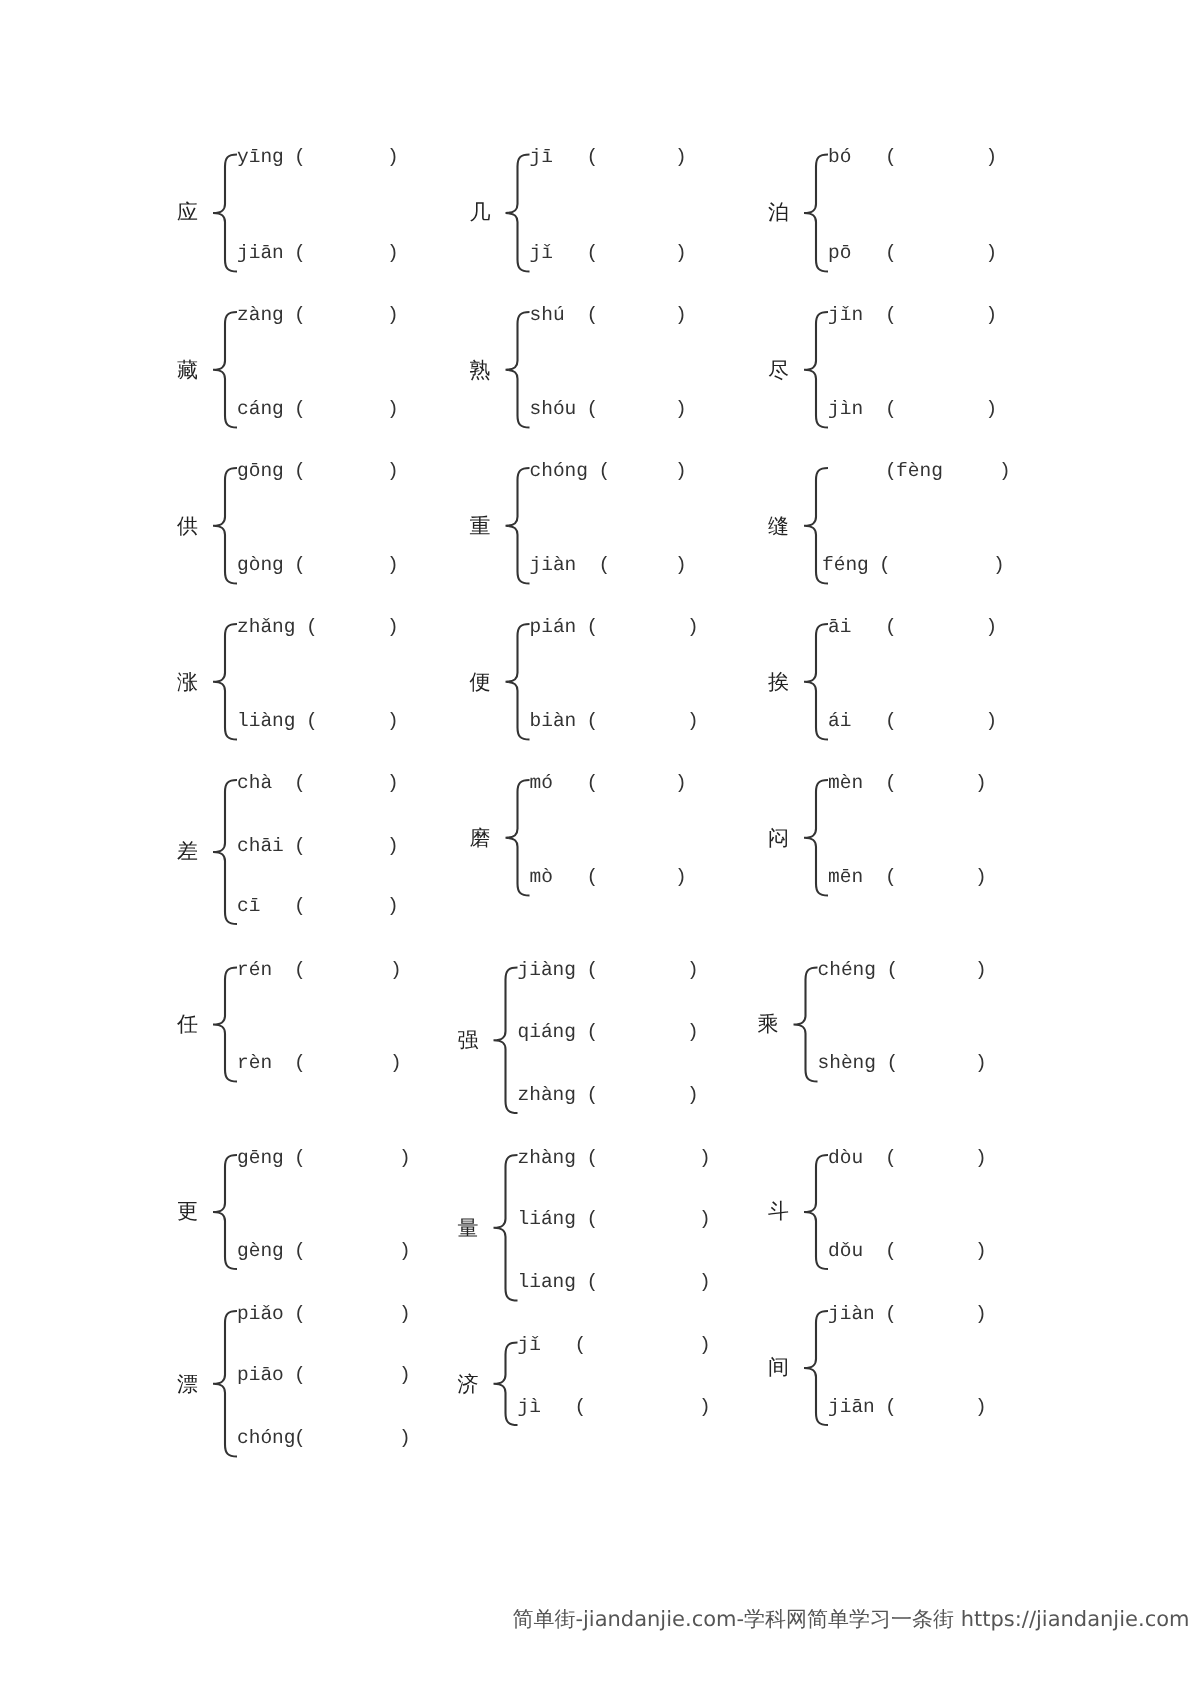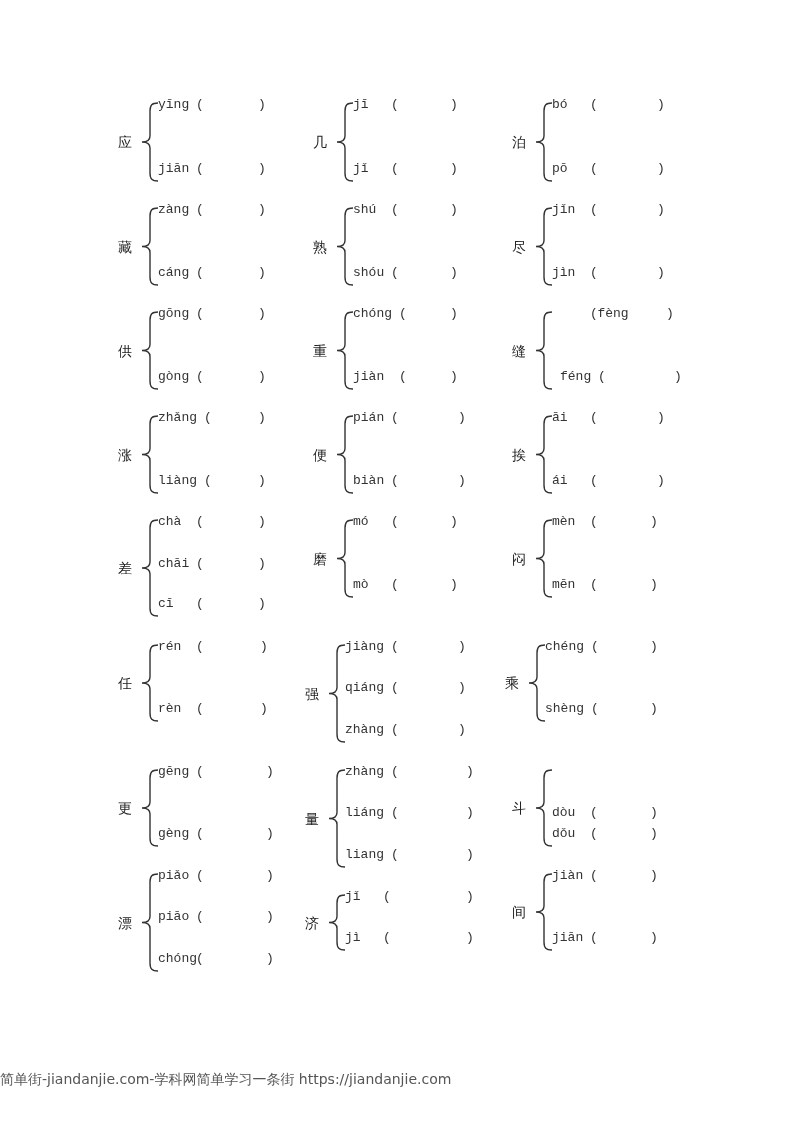--- a/index.html
+++ b/index.html
@@ -7,21 +7,21 @@
          font-family: "DejaVu Serif", "Liberation Serif", serif; color: #333; }
   .group { position: absolute; }
   .char { position: absolute; font-size: 14px; color: #222; line-height: 16px; }
   .brace { position: absolute; }
   .reading { position: absolute; font-family: "Liberation Mono", "DejaVu Sans Mono", monospace;
              font-size: 13px; color: #333; white-space: pre; line-height: 16px; }
   .reading .py { display: inline-block; }
   .reading .paren-open { position: absolute; }
   .reading .paren-close { position: absolute; }
   .answer-blank { position: absolute; height: 16px; }
-  .footer { position: absolute; top: 1071px; left: 0; width: 793px; text-align: left;
+  .footer { position: absolute; top: 1071px; left: 0; width: 793px; text-align: right;
             font-family: "DejaVu Sans", "Liberation Sans", sans-serif; font-size: 14px; color: #555; }
 </style>
 </head>
 <body>
 
 <div id="sheet">
     <div class="group">
       <div class="char" style="left: 118px; top: 134px;">应</div>
       <svg class="brace" width="22" height="82" style="left: 140px; top: 101px;">
         <path d="M18,2 C12,2 10,4 10,10 L10,35 C10,39 8,41 2,41 C8,41 10,43 10,47 L10,72 C10,78 12,80 18,80" fill="none" stroke="#333" stroke-width="1.4"></path>
@@ -84,21 +84,21 @@
       </svg>
       <div class="reading" style="left: 353px; top: 306px; width: 105px;"><span class="py">chóng</span><span class="paren-open" style="left: 46px;">(</span><span class="answer-blank" style="left: 56px; width: 41px;"></span><span class="paren-close" style="left: 97px;">)</span></div>
       <div class="reading" style="left: 353px; top: 369px; width: 105px;"><span class="py">jiàn</span><span class="paren-open" style="left: 46px;">(</span><span class="answer-blank" style="left: 56px; width: 41px;"></span><span class="paren-close" style="left: 97px;">)</span></div>
     </div>
     <div class="group">
       <div class="char" style="left: 512px; top: 342.5px;">缝</div>
       <svg class="brace" width="22" height="81" style="left: 534px; top: 310px;">
         <path d="M18,2 C12,2 10,4 10,10 L10,34.5 C10,38.5 8,40.5 2,40.5 C8,40.5 10,42.5 10,46.5 L10,71 C10,77 12,79 18,79" fill="none" stroke="#333" stroke-width="1.4"></path>
       </svg>
       <div class="reading" style="left: 552px; top: 306px; width: 122px; text-align: center;"><span class="py">fèng</span><span class="paren-open" style="left: 38px;">(</span><span class="answer-blank" style="left: 48px; width: 66px;"></span><span class="paren-close" style="left: 114px;">)</span></div>
-      <div class="reading" style="left: 560px; top: 369px; width: 122px;"><span class="py">féng</span><span class="paren-open" style="left: 38px;">(</span><span class="answer-blank" style="left: 48px; width: 66px;"></span><span class="paren-close" style="left: 114px;">)</span></div>
+      <div class="reading" style="left: 548px; top: 369px; width: 122px;"><span class="py">féng</span><span class="paren-open" style="left: 38px;">(</span><span class="answer-blank" style="left: 48px; width: 66px;"></span><span class="paren-close" style="left: 114px;">)</span></div>
     </div>
     <div class="group">
       <div class="char" style="left: 118px; top: 446.5px;">涨</div>
       <svg class="brace" width="22" height="81" style="left: 140px; top: 414px;">
         <path d="M18,2 C12,2 10,4 10,10 L10,34.5 C10,38.5 8,40.5 2,40.5 C8,40.5 10,42.5 10,46.5 L10,71 C10,77 12,79 18,79" fill="none" stroke="#333" stroke-width="1.4"></path>
       </svg>
       <div class="reading" style="left: 158px; top: 410px; width: 108px;"><span class="py">zhǎng</span><span class="paren-open" style="left: 46px;">(</span><span class="answer-blank" style="left: 56px; width: 44px;"></span><span class="paren-close" style="left: 100px;">)</span></div>
       <div class="reading" style="left: 158px; top: 473px; width: 108px;"><span class="py">liàng</span><span class="paren-open" style="left: 46px;">(</span><span class="answer-blank" style="left: 56px; width: 44px;"></span><span class="paren-close" style="left: 100px;">)</span></div>
     </div>
     <div class="group">
@@ -182,21 +182,21 @@
       </svg>
       <div class="reading" style="left: 345px; top: 764px; width: 129px;"><span class="py">zhàng</span><span class="paren-open" style="left: 46px;">(</span><span class="answer-blank" style="left: 56px; width: 65px;"></span><span class="paren-close" style="left: 121px;">)</span></div>
       <div class="reading" style="left: 345px; top: 805px; width: 129px;"><span class="py">liáng</span><span class="paren-open" style="left: 46px;">(</span><span class="answer-blank" style="left: 56px; width: 65px;"></span><span class="paren-close" style="left: 121px;">)</span></div>
       <div class="reading" style="left: 345px; top: 847px; width: 129px;"><span class="py">liang</span><span class="paren-open" style="left: 46px;">(</span><span class="answer-blank" style="left: 56px; width: 65px;"></span><span class="paren-close" style="left: 121px;">)</span></div>
     </div>
     <div class="group">
       <div class="char" style="left: 512px; top: 800px;">斗</div>
       <svg class="brace" width="22" height="80" style="left: 534px; top: 768px;">
         <path d="M18,2 C12,2 10,4 10,10 L10,34 C10,38 8,40 2,40 C8,40 10,42 10,46 L10,70 C10,76 12,78 18,78" fill="none" stroke="#333" stroke-width="1.4"></path>
       </svg>
-      <div class="reading" style="left: 552px; top: 764px; width: 106px; margin-top: 41px;"><span class="py">dòu</span><span class="paren-open" style="left: 38px;">(</span><span class="answer-blank" style="left: 48px; width: 50px;"></span><span class="paren-close" style="left: 98px;">)</span></div>
+      <div class="reading" style="left: 552px; top: 764px; width: 106px;"><span class="py">dòu</span><span class="paren-open" style="left: 38px;">(</span><span class="answer-blank" style="left: 48px; width: 50px;"></span><span class="paren-close" style="left: 98px;">)</span></div>
       <div class="reading" style="left: 552px; top: 826px; width: 106px;"><span class="py">dǒu</span><span class="paren-open" style="left: 38px;">(</span><span class="answer-blank" style="left: 48px; width: 50px;"></span><span class="paren-close" style="left: 98px;">)</span></div>
     </div>
     <div class="group">
       <div class="char" style="left: 118px; top: 914.5px;">漂</div>
       <svg class="brace" width="22" height="101" style="left: 140px; top: 872px;">
         <path d="M18,2 C12,2 10,4 10,10 L10,44.5 C10,48.5 8,50.5 2,50.5 C8,50.5 10,52.5 10,56.5 L10,91 C10,97 12,99 18,99" fill="none" stroke="#333" stroke-width="1.4"></path>
       </svg>
       <div class="reading" style="left: 158px; top: 868px; width: 116px;"><span class="py">piǎo</span><span class="paren-open" style="left: 38px;">(</span><span class="answer-blank" style="left: 48px; width: 60px;"></span><span class="paren-close" style="left: 108px;">)</span></div>
       <div class="reading" style="left: 158px; top: 909px; width: 116px;"><span class="py">piāo</span><span class="paren-open" style="left: 38px;">(</span><span class="answer-blank" style="left: 48px; width: 60px;"></span><span class="paren-close" style="left: 108px;">)</span></div>
       <div class="reading" style="left: 158px; top: 951px; width: 116px;"><span class="py">chóng</span><span class="paren-open" style="left: 38px;">(</span><span class="answer-blank" style="left: 48px; width: 60px;"></span><span class="paren-close" style="left: 108px;">)</span></div>

